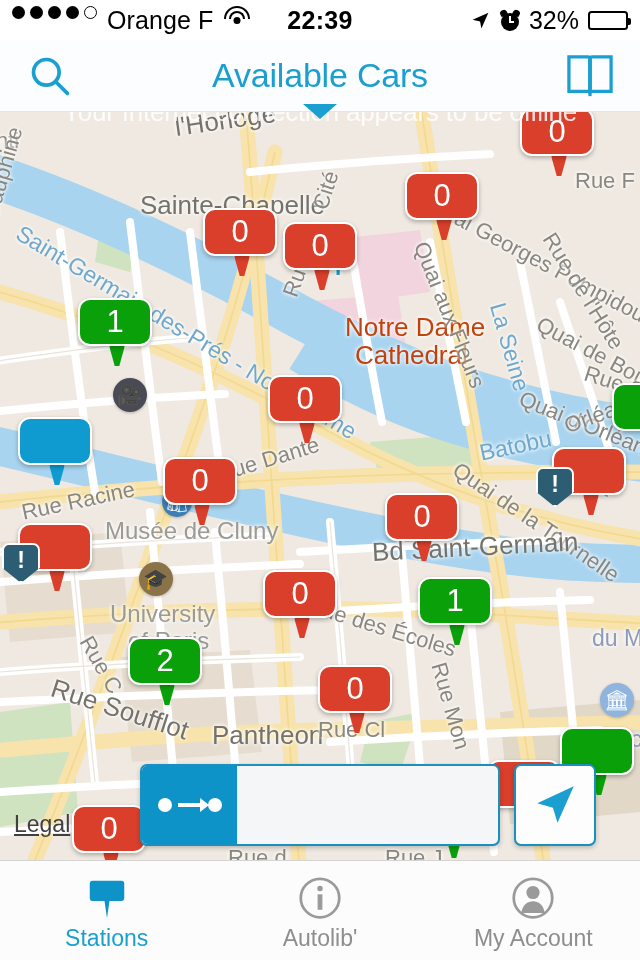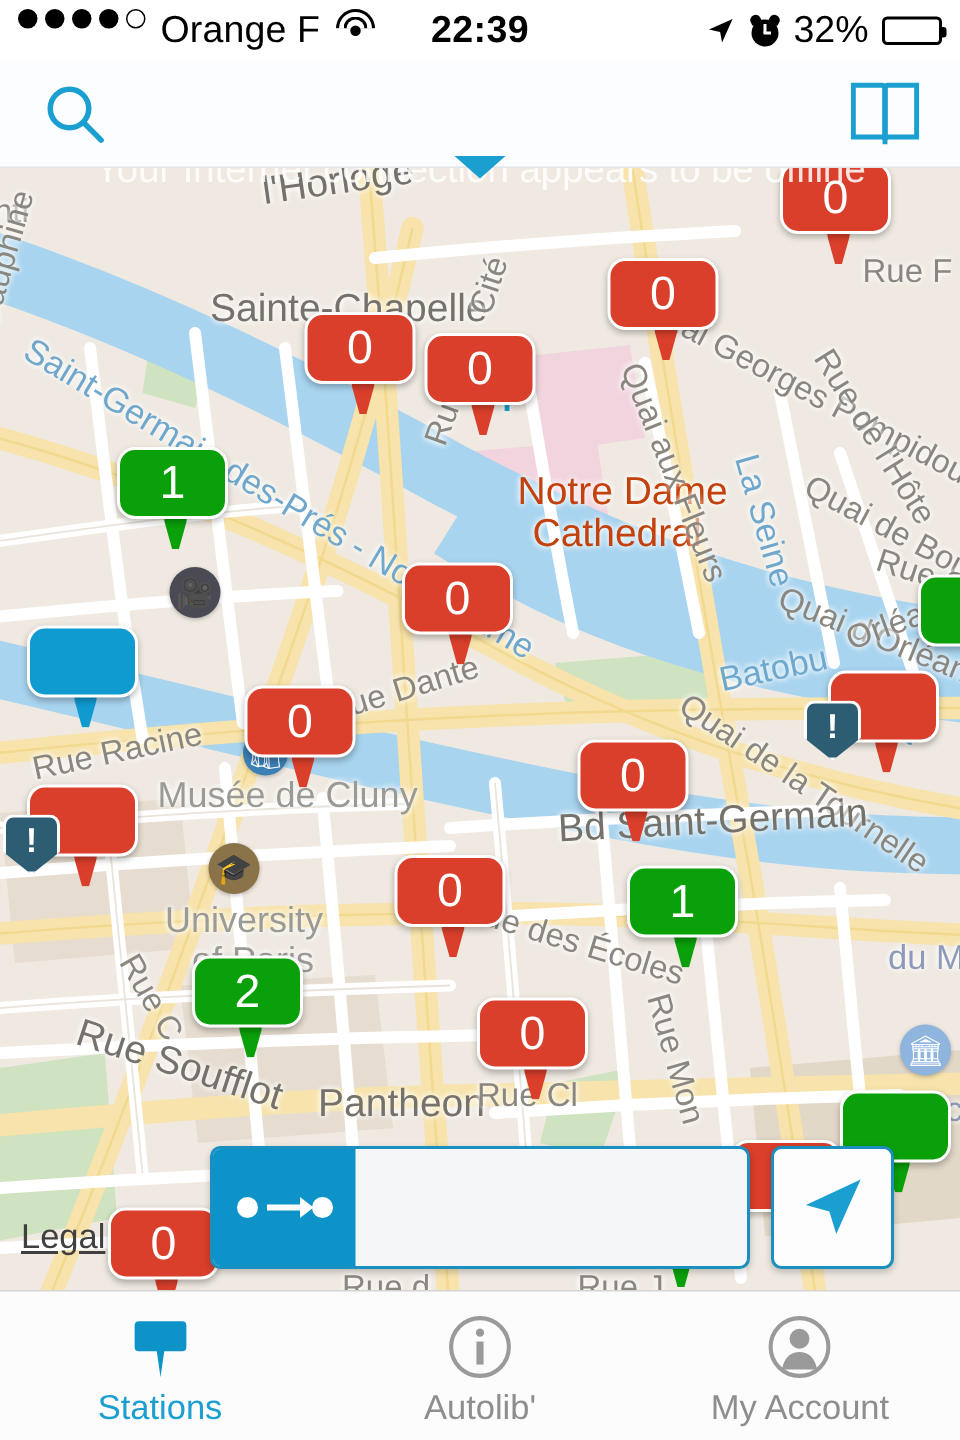--- a/index.html
+++ b/index.html
@@ -207,20 +207,21 @@
 
   <div class="offline-banner">Your Internet connection appears to be offline</div>
 
   <div class="navbar">
     <div class="icon-btn">
       <svg class="search-ico" viewBox="0 0 24 24">
         <circle cx="10" cy="10" r="7" fill="none" stroke="#1a9fd0" stroke-width="2"></circle>
         <line x1="15" y1="15" x2="21.5" y2="21.5" stroke="#1a9fd0" stroke-width="2" stroke-linecap="round"></line>
       </svg>
     </div>
+    <div class="nav-title">Available Cars</div>
     <div class="icon-btn">
       <svg class="book-ico" viewBox="0 0 26 24">
         <path d="M2 2 H11.8 Q13 2 13 3.2 V21 Q13 20 11.8 20 H2 Z" fill="none" stroke="#1a9fd0" stroke-width="1.7"></path>
         <path d="M24 2 H14.2 Q13 2 13 3.2 V21 Q13 20 14.2 20 H24 Z" fill="none" stroke="#1a9fd0" stroke-width="1.7"></path>
         <line x1="13" y1="3" x2="13" y2="22.5" stroke="#1a9fd0" stroke-width="1.7"></line>
       </svg>
     </div>
   </div>
   <div class="title-chevron"></div>
 

